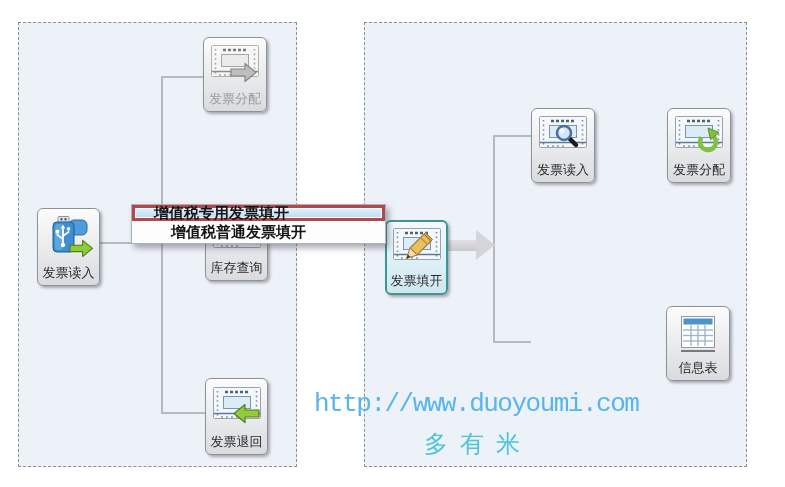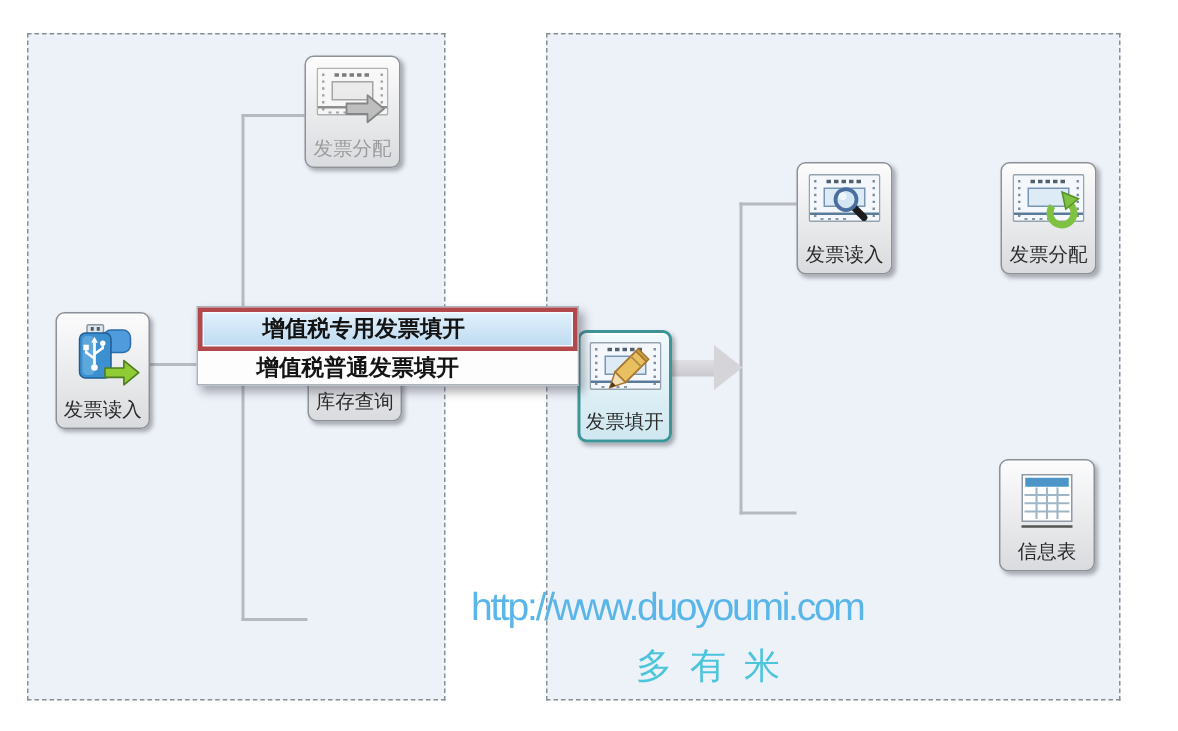--- a/index.html
+++ b/index.html
@@ -17,30 +17,30 @@
   .btn .lbl{font-size:13px;color:#2a2a2a;line-height:1.2;white-space:nowrap;}
   .btn.disabled .ic svg{filter:grayscale(1) opacity(.8);}
   .btn.disabled .lbl{color:#9b9b9b;}
   .btn.active{border:2px solid #3d9598;background:linear-gradient(180deg,#f2fafd,#cfe7f0);}
   #menu{position:absolute;left:131px;top:204px;width:255px;z-index:10;background:#fdfdfe;
         border:1px solid #aab2ba;box-sizing:border-box;
         box-shadow:3px 4px 6px rgba(70,70,85,.45);}
   .menu-item{display:flex;align-items:center;box-sizing:border-box;width:100%;
              font-size:15px;font-weight:600;color:#141414;background:#fdfdfe;
              padding-left:39px;height:22px;cursor:default;}
-  .menu-item.hl{height:29px;border:3px solid #b2484b;padding-left:40px;
+  .menu-item.hl{height:16px;border:3px solid #b2484b;padding-left:19px;
                 background:linear-gradient(180deg,#e2f1fc,#bedaf1);
                 box-shadow:inset 0 0 0 1px #f4fafe;}
   #arrow-shaft{position:absolute;left:448px;top:240px;width:28px;height:11px;
                background:linear-gradient(180deg,#e0e0e4,#c9c9cf);z-index:2;}
   #arrow-head{position:absolute;left:476px;top:230px;width:0;height:0;z-index:2;
               border-top:15px solid transparent;border-bottom:15px solid transparent;
               border-left:19px solid #d4d4d9;}
   #wm-url{position:absolute;left:314px;top:389px;z-index:20;
-          font-family:Liberation Sans, sans-serif;font-size:26px;letter-spacing:-1.5px;
+          font-family:Liberation Mono, monospace;font-size:26px;letter-spacing:-1.5px;
           color:#5ab5e8;white-space:nowrap;text-align:center;}
   #wm-brand{position:absolute;left:424px;top:428px;z-index:20;font-size:24px;
             letter-spacing:12px;color:#4cc4dc;white-space:nowrap;}
 </style>
 </head>
 <body>
 
 <svg width="0" height="0" style="position:absolute">
   <defs>
     <g id="inv">
@@ -111,20 +111,31 @@
 
   <div class="btn" style="left:205px;top:206px;width:63px;height:75px">
     <span class="ic">
       <svg width="48" height="38" viewBox="0 0 48 38">
           <use href="#inv"></use>
         </svg>
     </span>
     <span class="lbl">库存查询</span>
   </div>
 
+  <div class="btn" style="left:205px;top:378px;width:63px;height:77px">
+    <span class="ic">
+      <svg width="48" height="42" viewBox="0 0 48 42">
+        <use href="#inv"></use>
+        <g transform="translate(46,16) scale(-1,1)">
+            <use href="#arrR" style="color:#94cb3a"></use>
+          </g>
+      </svg>
+    </span>
+    <span class="lbl">发票退回</span>
+  </div>
 
   <div class="btn active" style="left:385px;top:220px;width:63px;height:75px">
     <span class="ic">
       <svg width="48" height="42" viewBox="0 0 48 42">
         <use href="#inv"></use>
         <g>
           <path d="M31 6 L38 13 L24 27 L17 20 Z" fill="#e8c060" stroke="#a87830" stroke-width="1.2"></path>
           <path d="M32.5 4.5 L39.5 11.5 L38 13 L31 6 Z" fill="#c8a24a" stroke="#a87830" stroke-width="1"></path>
           <path d="M17 20 L24 27 L13.5 30.5 Z" fill="#f2e0b4" stroke="#a87830" stroke-width="1"></path>
           <path d="M15 26.5 L17.5 29 L13.5 30.5 Z" fill="#4a3a20"></path>

